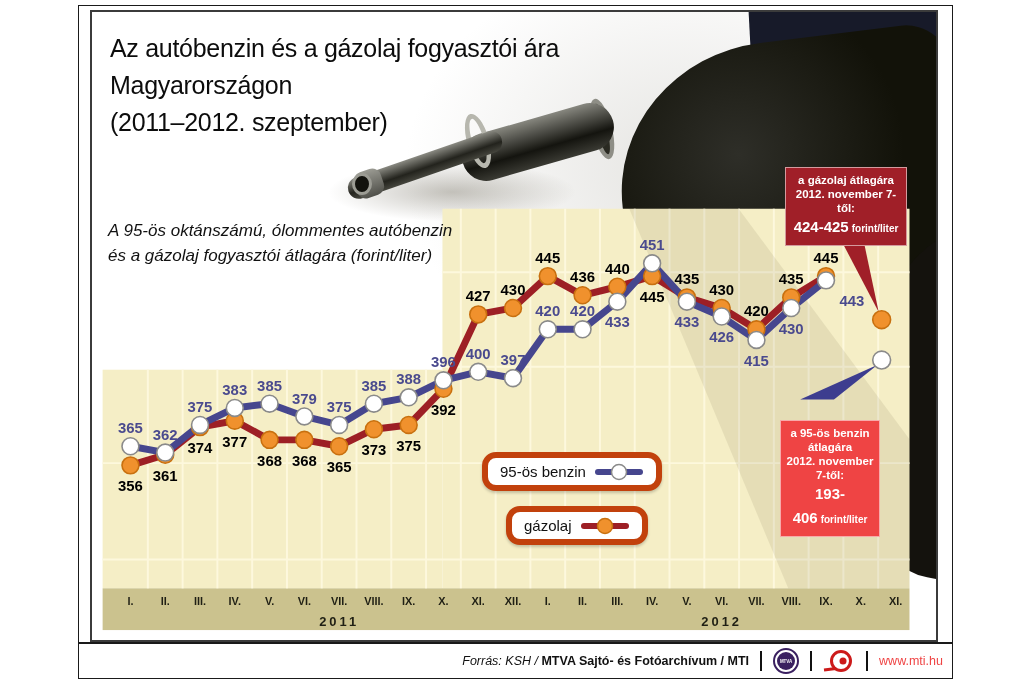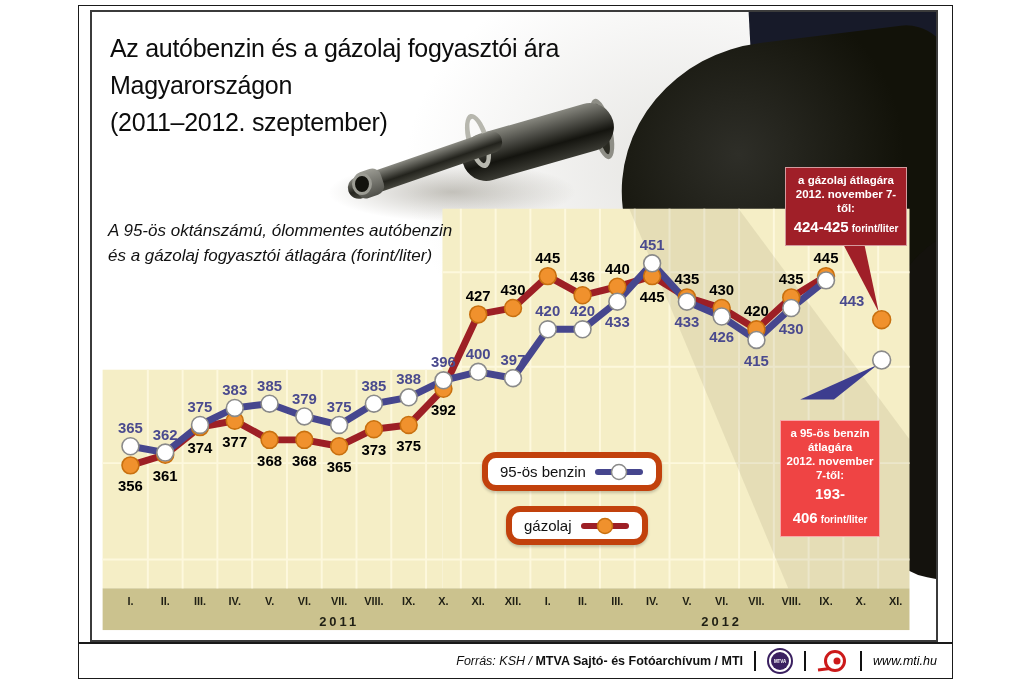--- a/index.html
+++ b/index.html
@@ -68,31 +68,31 @@
     border:1px solid rgba(255,255,255,0.55);}
   .callout-gazolaj{left:693px;top:155px;width:122px;background:#a01f28;}
   .callout-benzin{left:688px;top:408px;width:100px;background:#ef4444;}
   .callout .c-line{font-size:11.5px;font-weight:bold;line-height:14px;}
   .callout .c-value{font-size:15px;font-weight:bold;line-height:24px;}
   .callout .c-unit{font-size:10px;font-weight:bold;margin-left:3px;}
 
   
   .footer{
     position:absolute;left:78px;top:644px;width:875px;height:34px;
-    display:flex;align-items:center;justify-content:flex-end;gap:11px;padding-right:16px;box-sizing:border-box;
+    display:flex;align-items:center;justify-content:flex-end;gap:11px;padding-right:10px;box-sizing:border-box;
   }
   .footer .src{font-size:12.5px;color:#111;white-space:nowrap;}
   .footer .src .it{font-style:italic;}
   .footer .src .bd{font-weight:bold;}
   .sep-bar{width:2px;height:20px;background:#111;}
   .mtva-logo{width:26px;height:26px;border:2px solid #3a2060;border-radius:50%;
     display:flex;align-items:center;justify-content:center;box-sizing:border-box;padding:2px;}
   .mtva-inner{width:100%;height:100%;background:#3a2060;border-radius:50%;
     display:flex;align-items:center;justify-content:center;color:#fff;font-size:4.5px;font-weight:bold;}
-  .website{font-size:12.5px;font-style:italic;color:#000000;white-space:nowrap;}
+  .website{font-size:12.5px;color:#ef4444;white-space:nowrap;}
   svg text{font-family:"Liberation Sans", sans-serif;}
 </style>
 </head>
 <body>
 
 <div class="outer-border"></div>
 <div class="footer-divider"></div>
 
 <div class="inner-frame">
 

